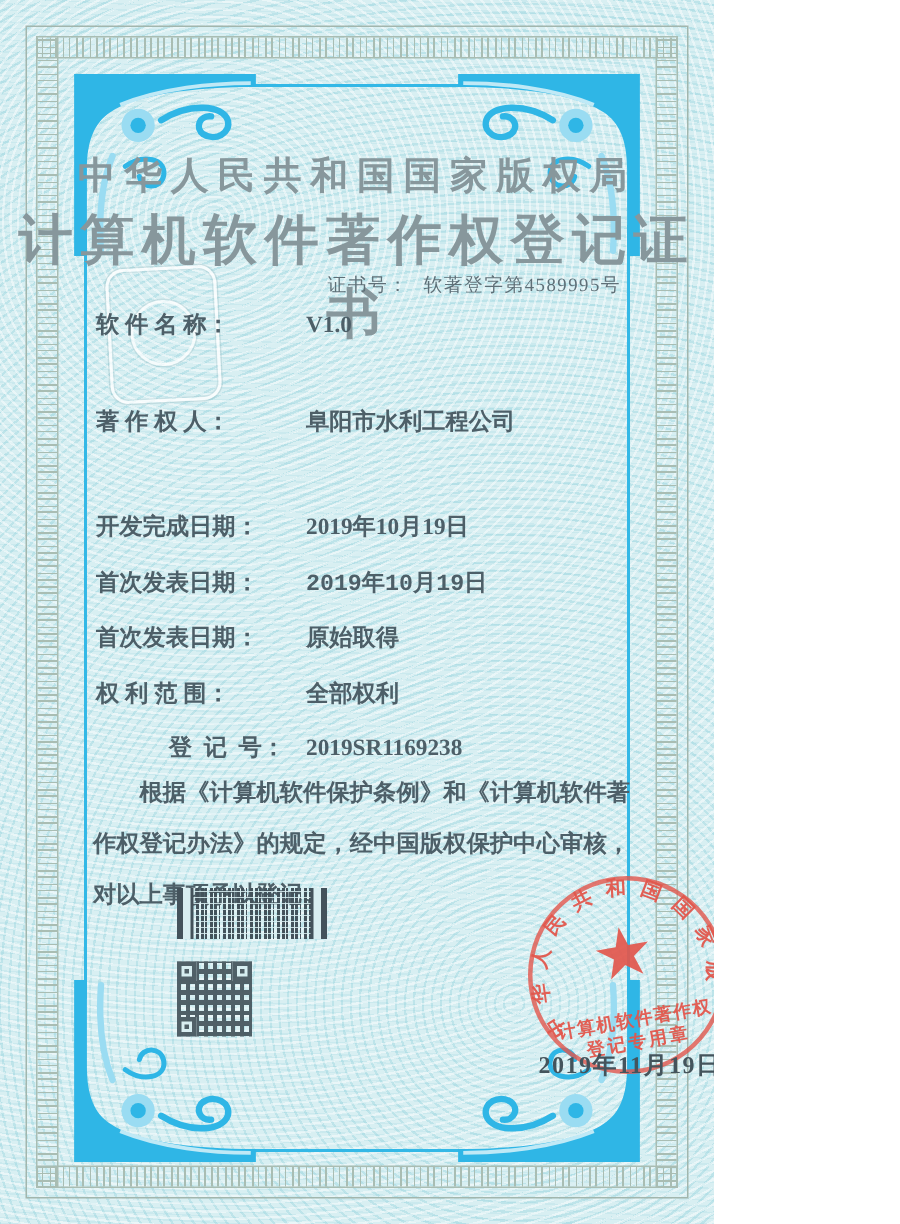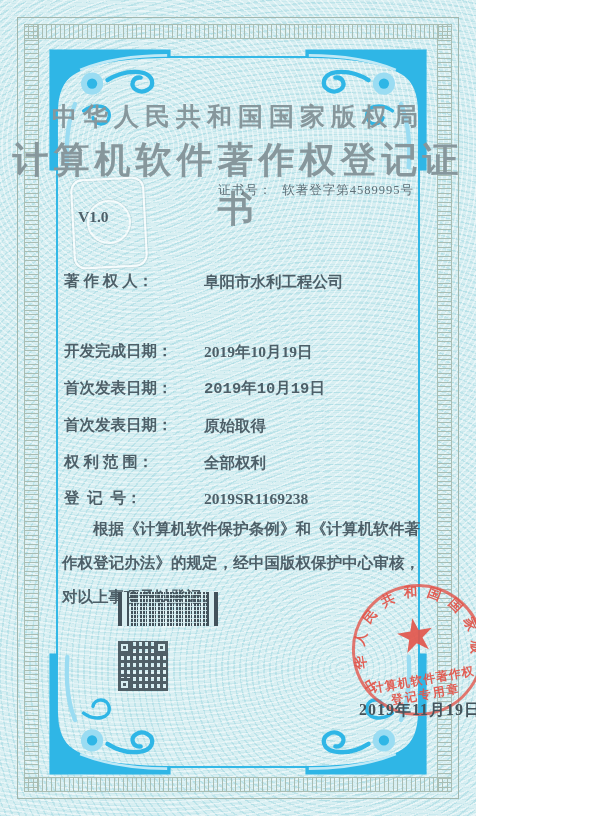--- a/index.html
+++ b/index.html
@@ -42,21 +42,21 @@
   .title2{position:absolute;top:136px;left:0;right:0;text-align:center;
     font-size:36px;font-weight:bold;letter-spacing:5px;color:#87979c;}
   .certno{position:absolute;top:182px;right:62px;font-size:12.5px;color:#5e6f77;letter-spacing:1px;}
   .certno .num{margin-left:10px;}
 
   .row{position:absolute;left:64px;right:56px;display:flex;align-items:flex-start;
     font-size:15.5px;color:#4d5f68;font-weight:bold;}
   .row .lbl{width:126px;white-space:pre;flex:none;}
   .row .val{margin-left:14px;line-height:22px;}
   .r0{top:206px;} .r1{top:271px;} .r2{top:341px;} .r3{top:378px;font-family:Liberation Mono, monospace;}
-  .r4{top:415px;} .r5{top:452px;} .r6{top:488px;}
+  .r4{top:415px;} .r5{top:452px;} .r6{top:488px;text-align:right;}
 
   .statement{position:absolute;left:62px;right:56px;top:512px;
     font-size:15.5px;color:#4d5f68;font-weight:bold;line-height:34px;
     text-indent:2em;text-align:justify;}
 
   .barcode{position:absolute;left:118px;top:592px;width:92px;height:34px;
     border-left:4px solid #43525b;border-right:4px solid #43525b;
     background-image:
       repeating-linear-gradient(0deg, rgba(216,238,241,0) 0 3px, rgba(216,238,241,0.85) 3px 4px),
       repeating-linear-gradient(90deg,#43525b 0 2px,transparent 2px 3px,#43525b 3px 5px,transparent 5px 6px,#43525b 6px 7px,transparent 7px 9px);
@@ -153,20 +153,21 @@
   </div>
 
   <div class="title1">中华人民共和国国家版权局</div>
   <div class="title2">计算机软件著作权登记证书</div>
 
   <div class="certno">
     <span>证书号：</span><span class="num">软著登字第4589995号</span>
   </div>
 
   <div class="row r0">
+    <span class="lbl">软 件 名 称：</span>
     <span class="val">
       <div>V1.0</div>
     </span>
   </div>
   <div class="row r1">
     <span class="lbl">著 作 权 人：</span>
     <span class="val">阜阳市水利工程公司</span>
   </div>
   <div class="row r2">
     <span class="lbl">开发完成日期：</span>

